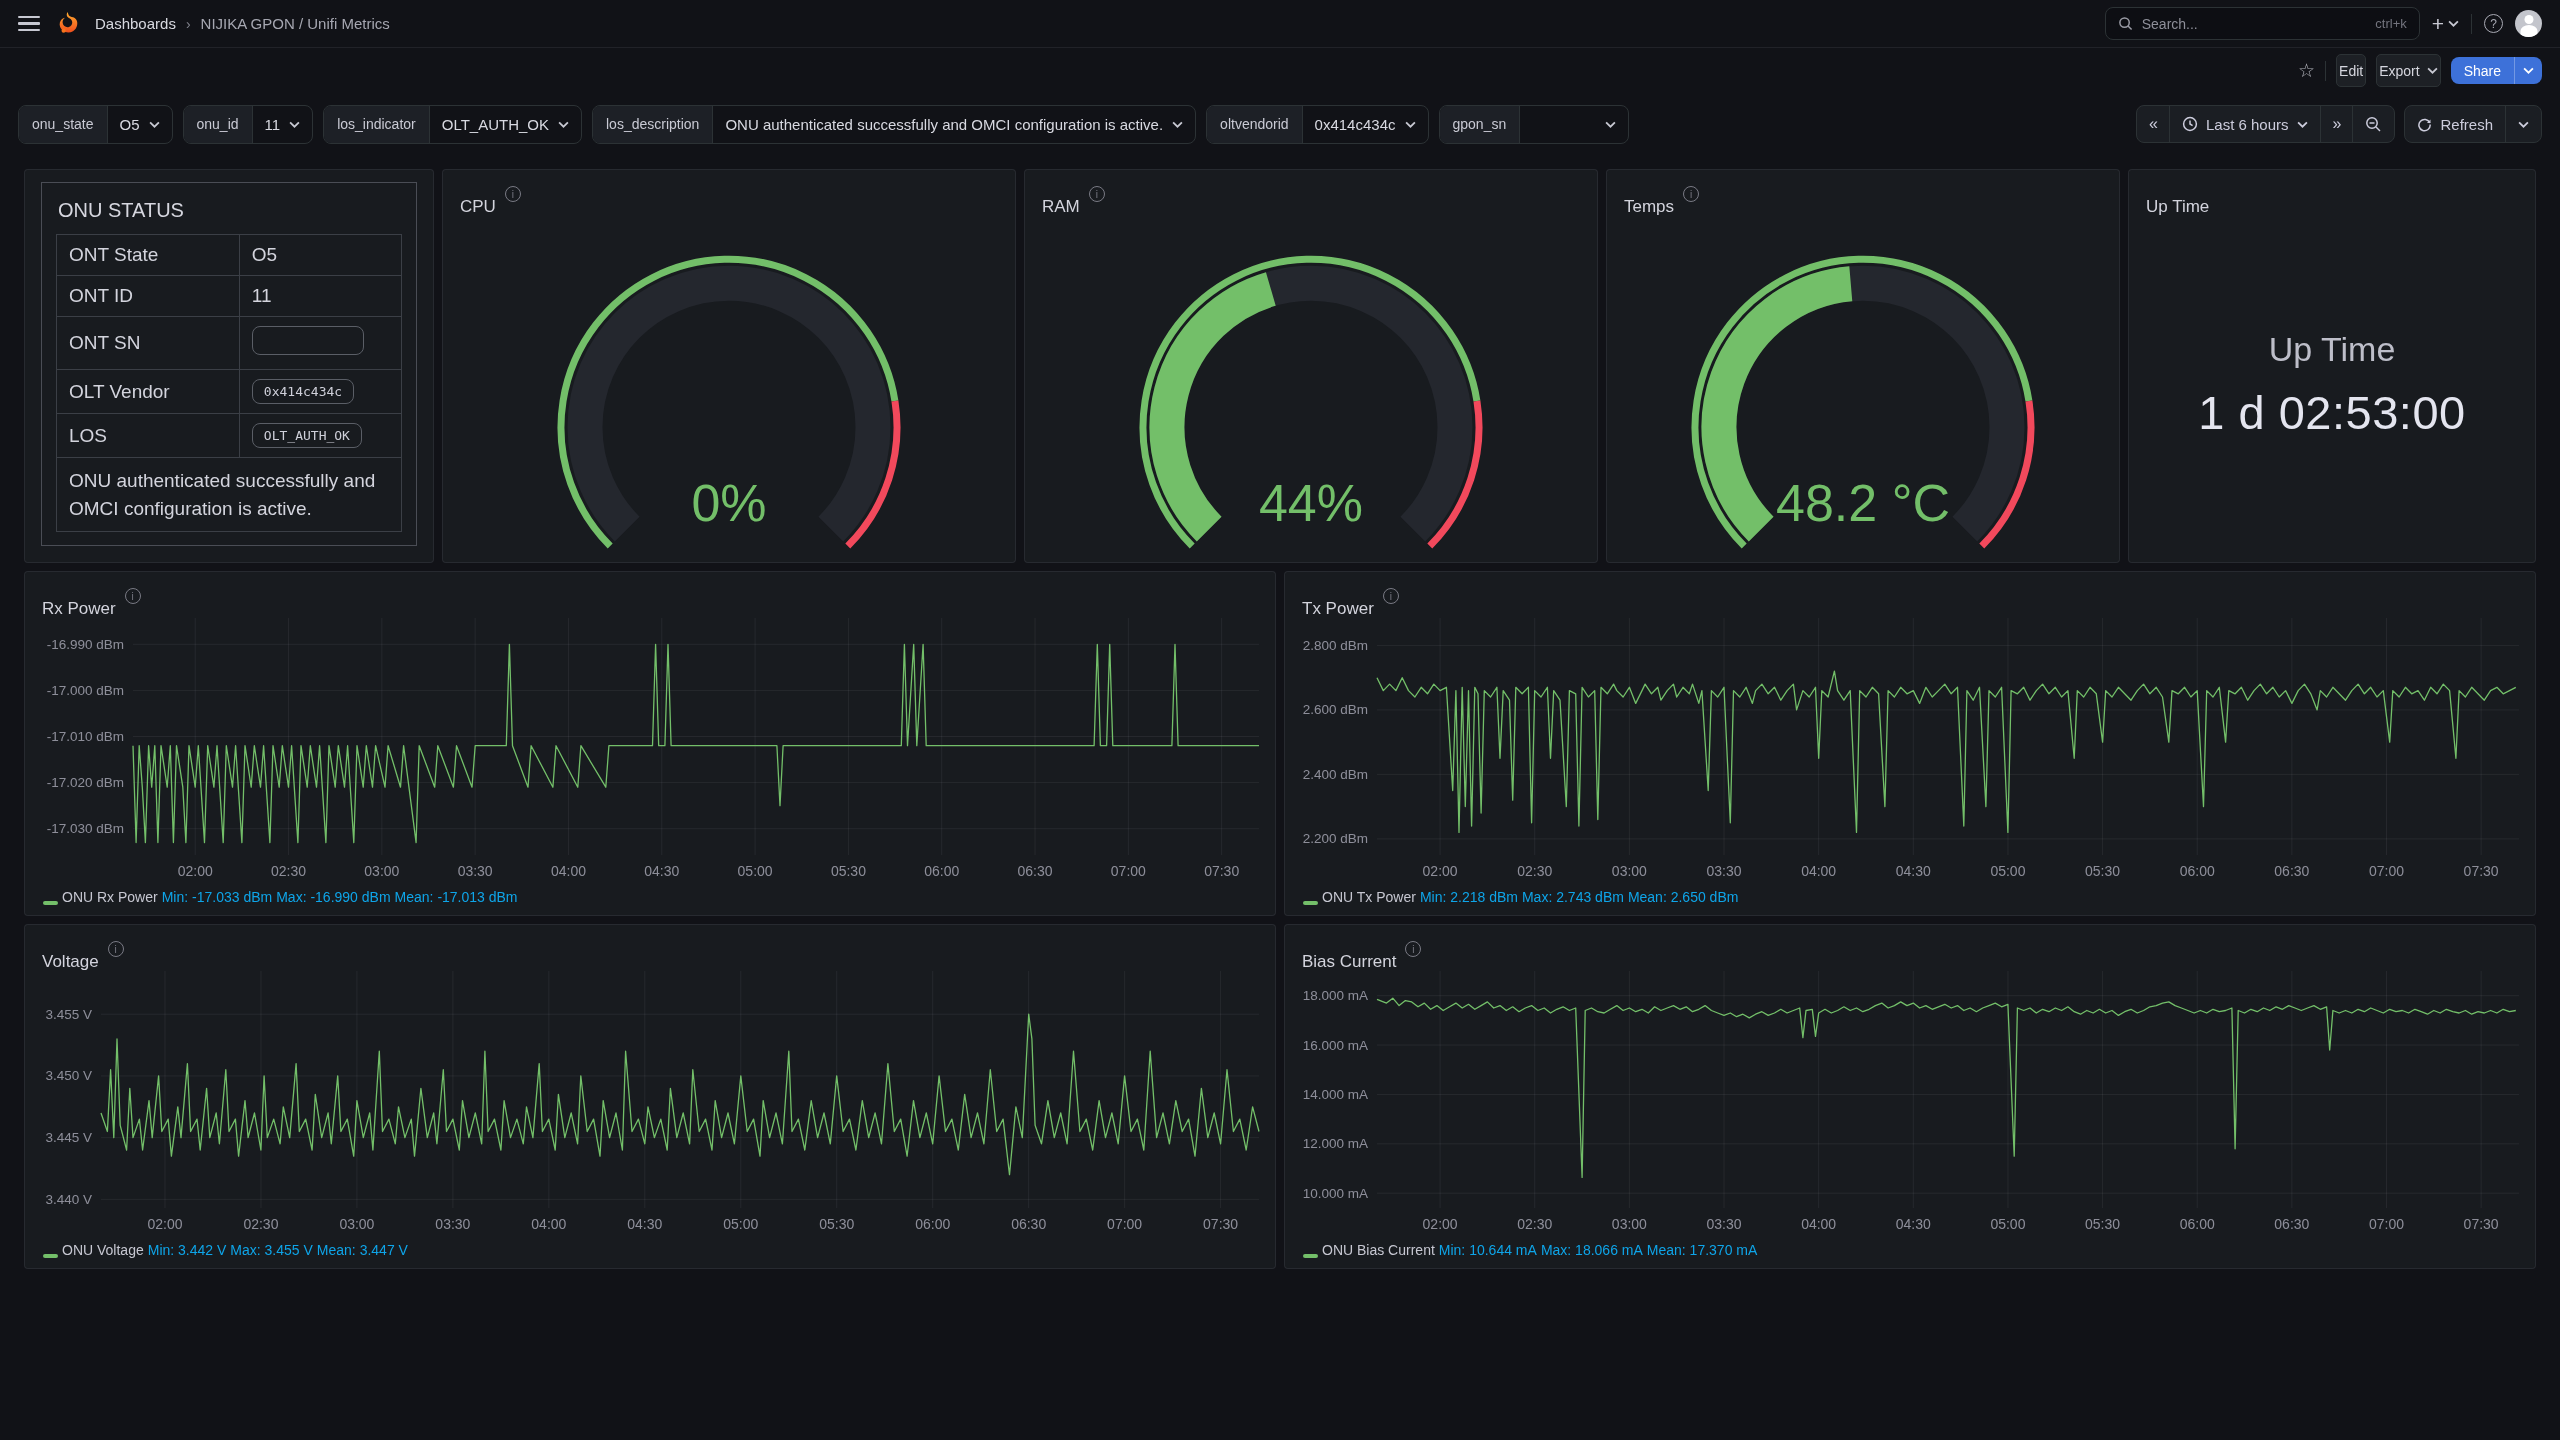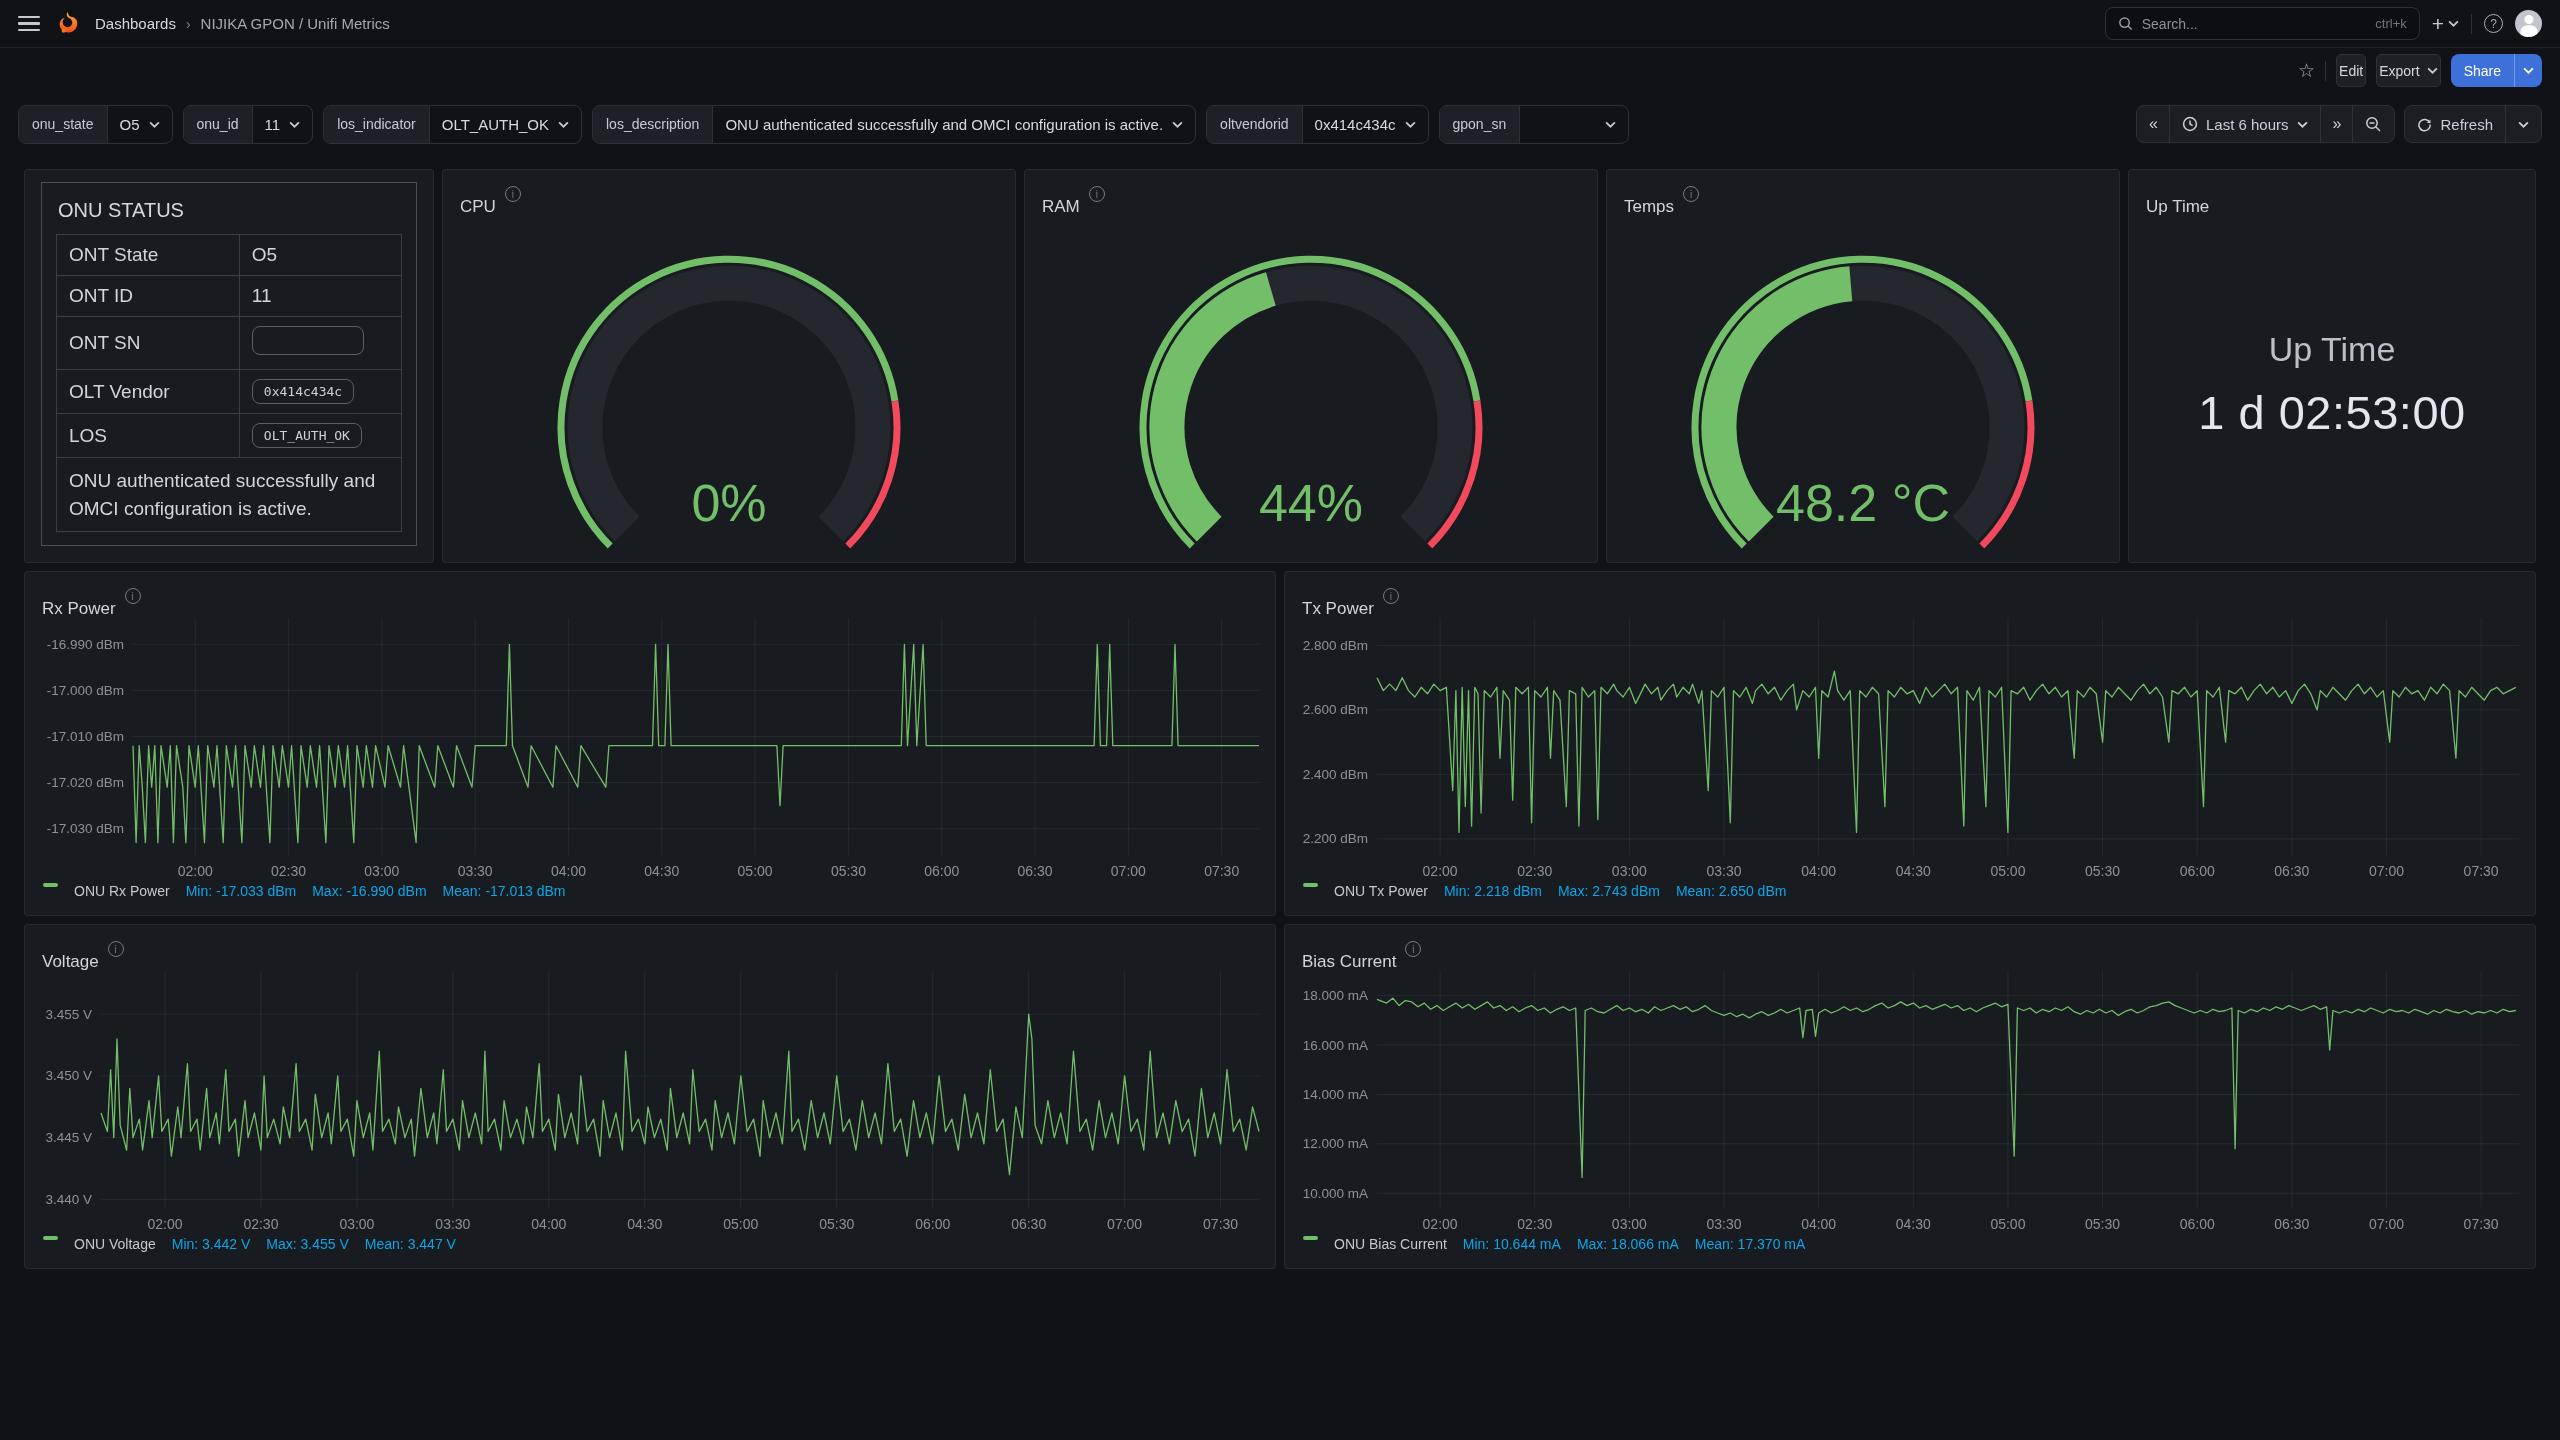--- a/index.html
+++ b/index.html
@@ -23,21 +23,21 @@
   .navdiv { width:1px; height:20px; background:#2c3235; }
   .help-circ { width:19px; height:19px; border:1.6px solid #a9aab4; border-radius:50%; display:flex; align-items:center; justify-content:center; font-size:12px; color:#a9aab4; }
   .avatar { width:27px; height:27px; border-radius:50%; background:#c3c5cc; position:relative; overflow:hidden; }
   .avatar::before { content:""; position:absolute; top:5px; left:50%; transform:translateX(-50%); width:9px; height:9px; border-radius:50%; background:#fff; }
   .avatar::after { content:""; position:absolute; top:15px; left:50%; transform:translateX(-50%); width:17px; height:12px; border-radius:50% 50% 0 0; background:#fff; }
 
   
   .subbar { height:45px; display:flex; align-items:center; justify-content:flex-end; padding:0 18px; gap:10px; }
   .star { font-size:19px; color:#b3b4bc; cursor:pointer; }
   .btn { height:33px; display:flex; align-items:center; gap:7px; background:#1d2025; border:1px solid #2c3235; border-radius:5px; padding:0 2px; font-size:14px; font-weight:500; color:#d5d6de; cursor:pointer; }
-  .share-group { display:flex; height:33px; border-radius:8px; overflow:hidden; cursor:pointer; }
+  .share-group { display:flex; height:27px; border-radius:8px; overflow:hidden; cursor:pointer; }
   .share-main { background:#3d71d9; color:#fff; font-size:14px; font-weight:500; display:flex; align-items:center; padding:0 13px; }
   .share-caret { background:#3d71d9; border-left:1px solid rgba(255,255,255,0.28); display:flex; align-items:center; padding:0 8px; }
 
   
   .filterbar { height:62px; display:flex; align-items:center; padding:0 18px; gap:4px; }
   .filters { display:flex; align-items:center; gap:10px; flex:1; }
   .pill { height:39px; border:1px solid #2c3235; border-radius:8px; display:flex; align-items:stretch; overflow:hidden; }
   .pill .lab { background:#1d2026; display:flex; align-items:center; padding:0 13px; font-size:14px; color:#c9cad4; border-right:1px solid #2c3235; white-space:nowrap; }
   .pill .val { display:flex; align-items:center; gap:9px; padding:0 12px; font-size:15px; color:#d8d9e1; white-space:nowrap; }
   .pill .val.empty { min-width:108px; justify-content:flex-end; }
@@ -68,21 +68,21 @@
   
   .onu-box { margin:12px 16px 16px; border:1px solid #4a4d55; flex:1; padding:12px 14px; }
   .onu-title { font-size:20px; color:#d6d7df; padding:4px 2px 12px; }
   table.onu { width:100%; border-collapse:collapse; }
   table.onu td { border:1px solid #3b3f46; padding:9px 12px; font-size:19px; color:#d3d4dd; height:41px; }
   td.desc-cell { font-size:18px; line-height:1.45; padding:10px 12px; }
   .mono-pill { display:inline-block; border:1px solid #5a5e66; border-radius:8px; padding:4px 11px; font-family:"DejaVu Sans Mono", monospace; font-size:13px; color:#cfd0da; }
   .mono-pill.empty { width:112px; height:29px; }
 
   
-  .legend { height:32px; display:flex; align-items:flex-start; gap:16px; padding:0 0 10px 18px; font-size:14px; color:#c6c7d1;margin-top:13px; }
+  .legend { height:32px; display:flex; align-items:flex-end; gap:4px; padding:0 0 10px 18px; font-size:14px; color:#c6c7d1;margin-top:13px; }
   .swatch { width:15px; height:4px; border-radius:2px; background:#73bf69; }
   .lg-name { cursor:pointer; }
   .lg-stat { color:#0ea5e9; }
 
   
   .uptime-body { flex:1; display:flex; flex-direction:column; align-items:center; justify-content:center; gap:16px; }
   .uptime-h { font-size:34px; color:#bdbec9; }
   .uptime-v { font-size:47px; color:#e4e5ef; letter-spacing:0.5px; }
 </style>
 </head>

